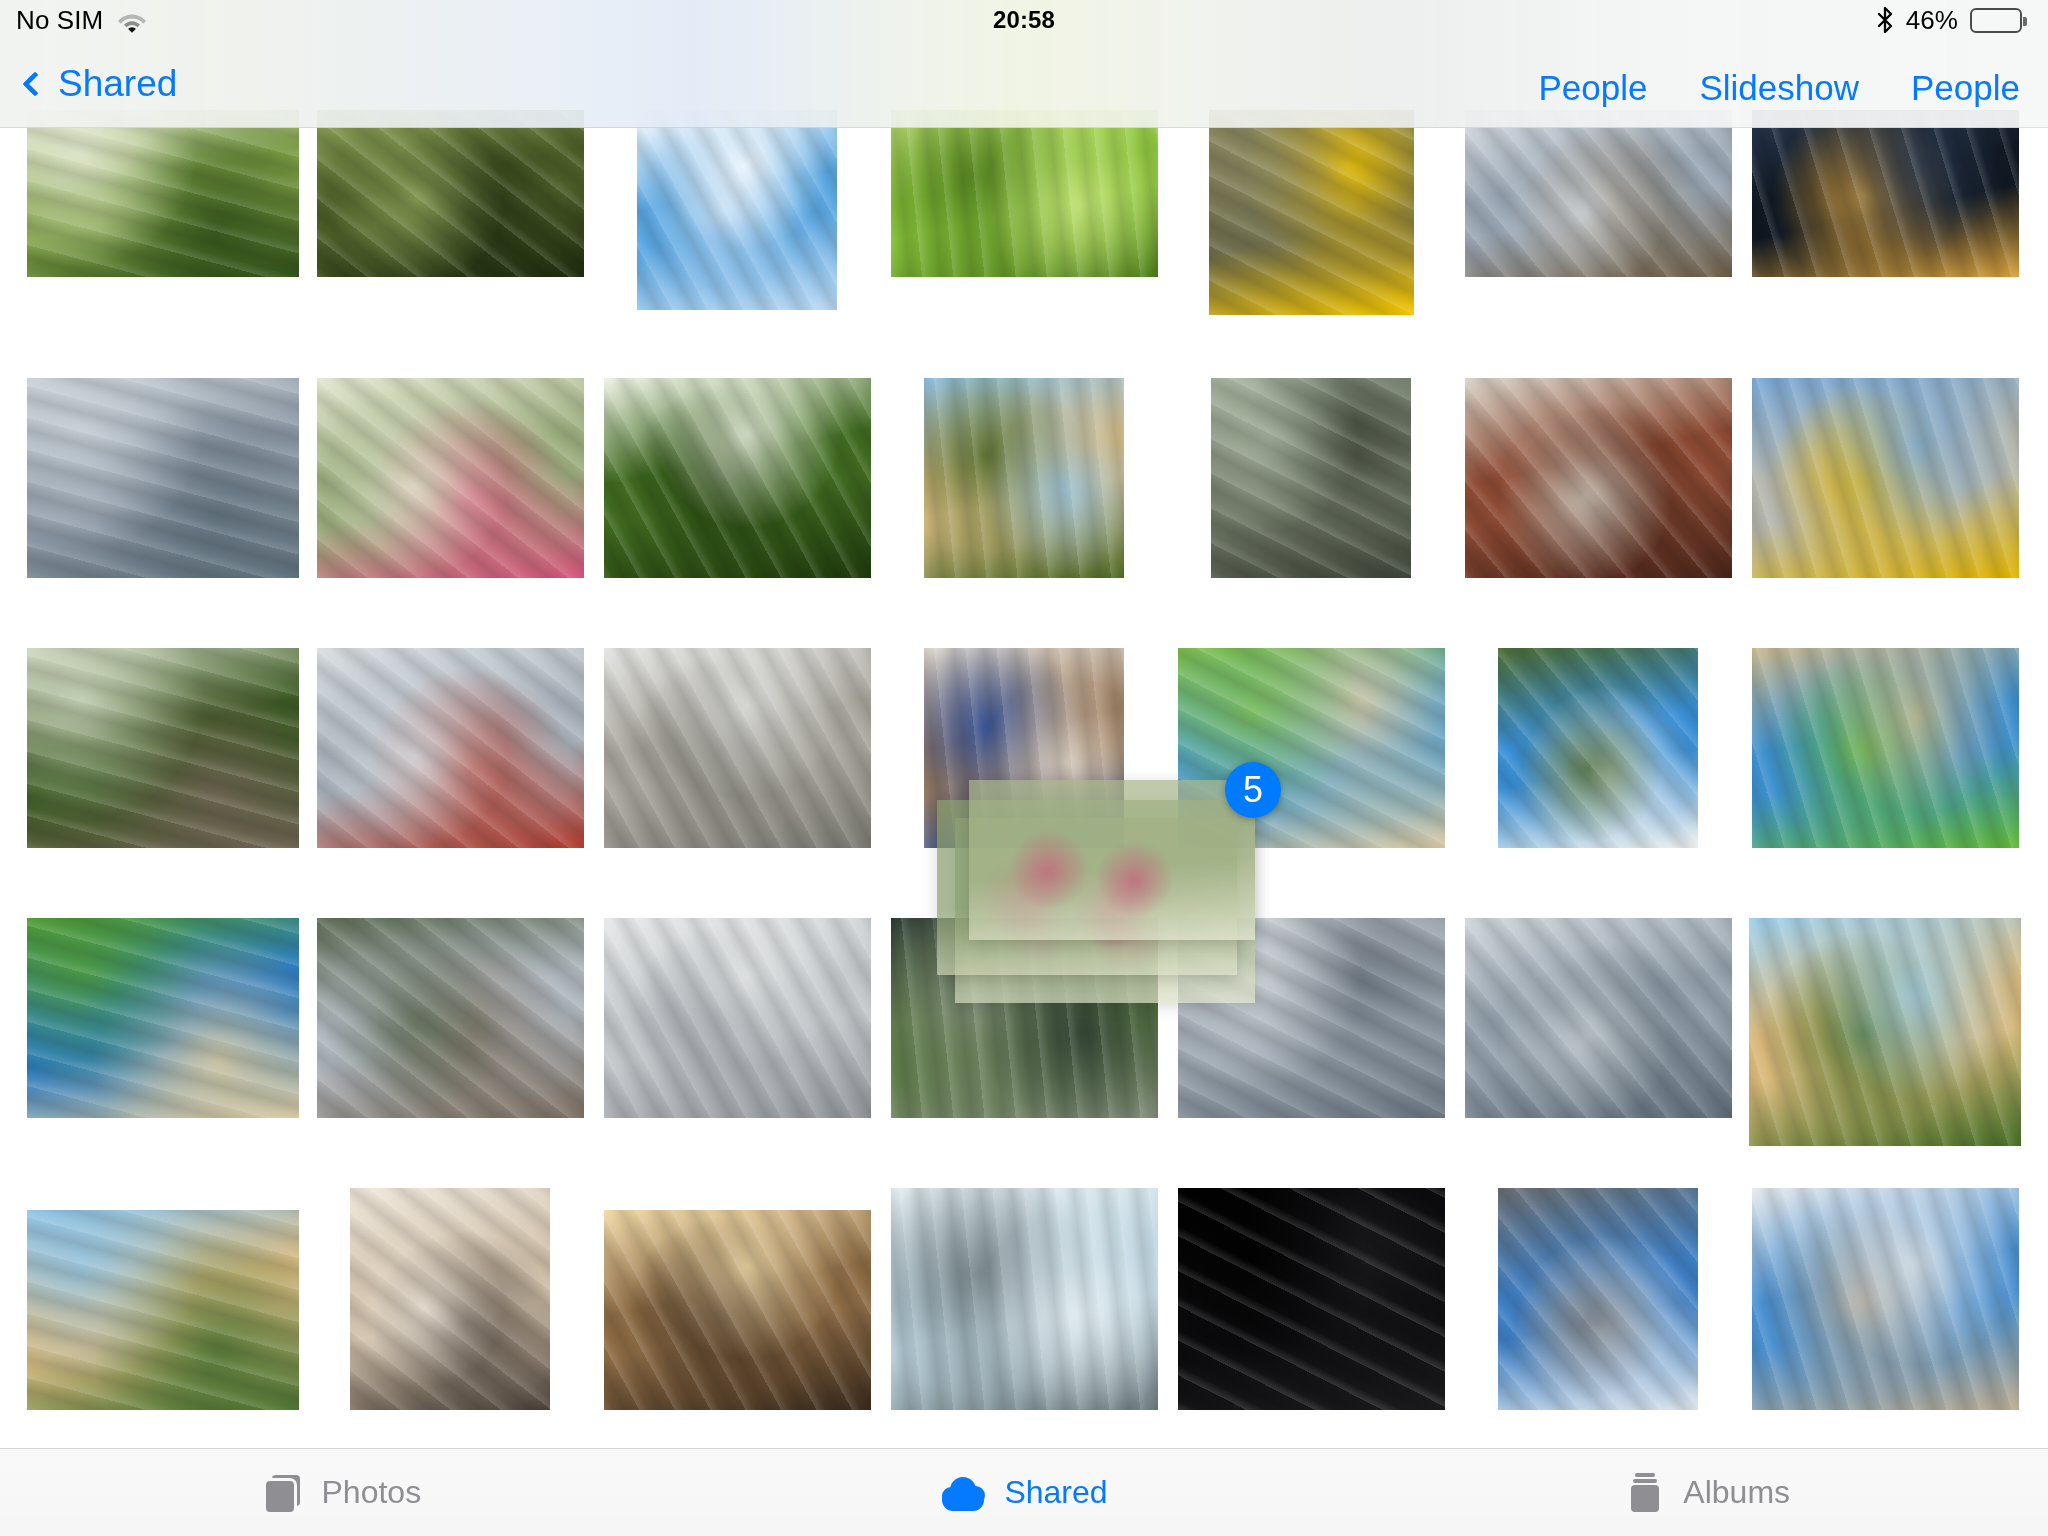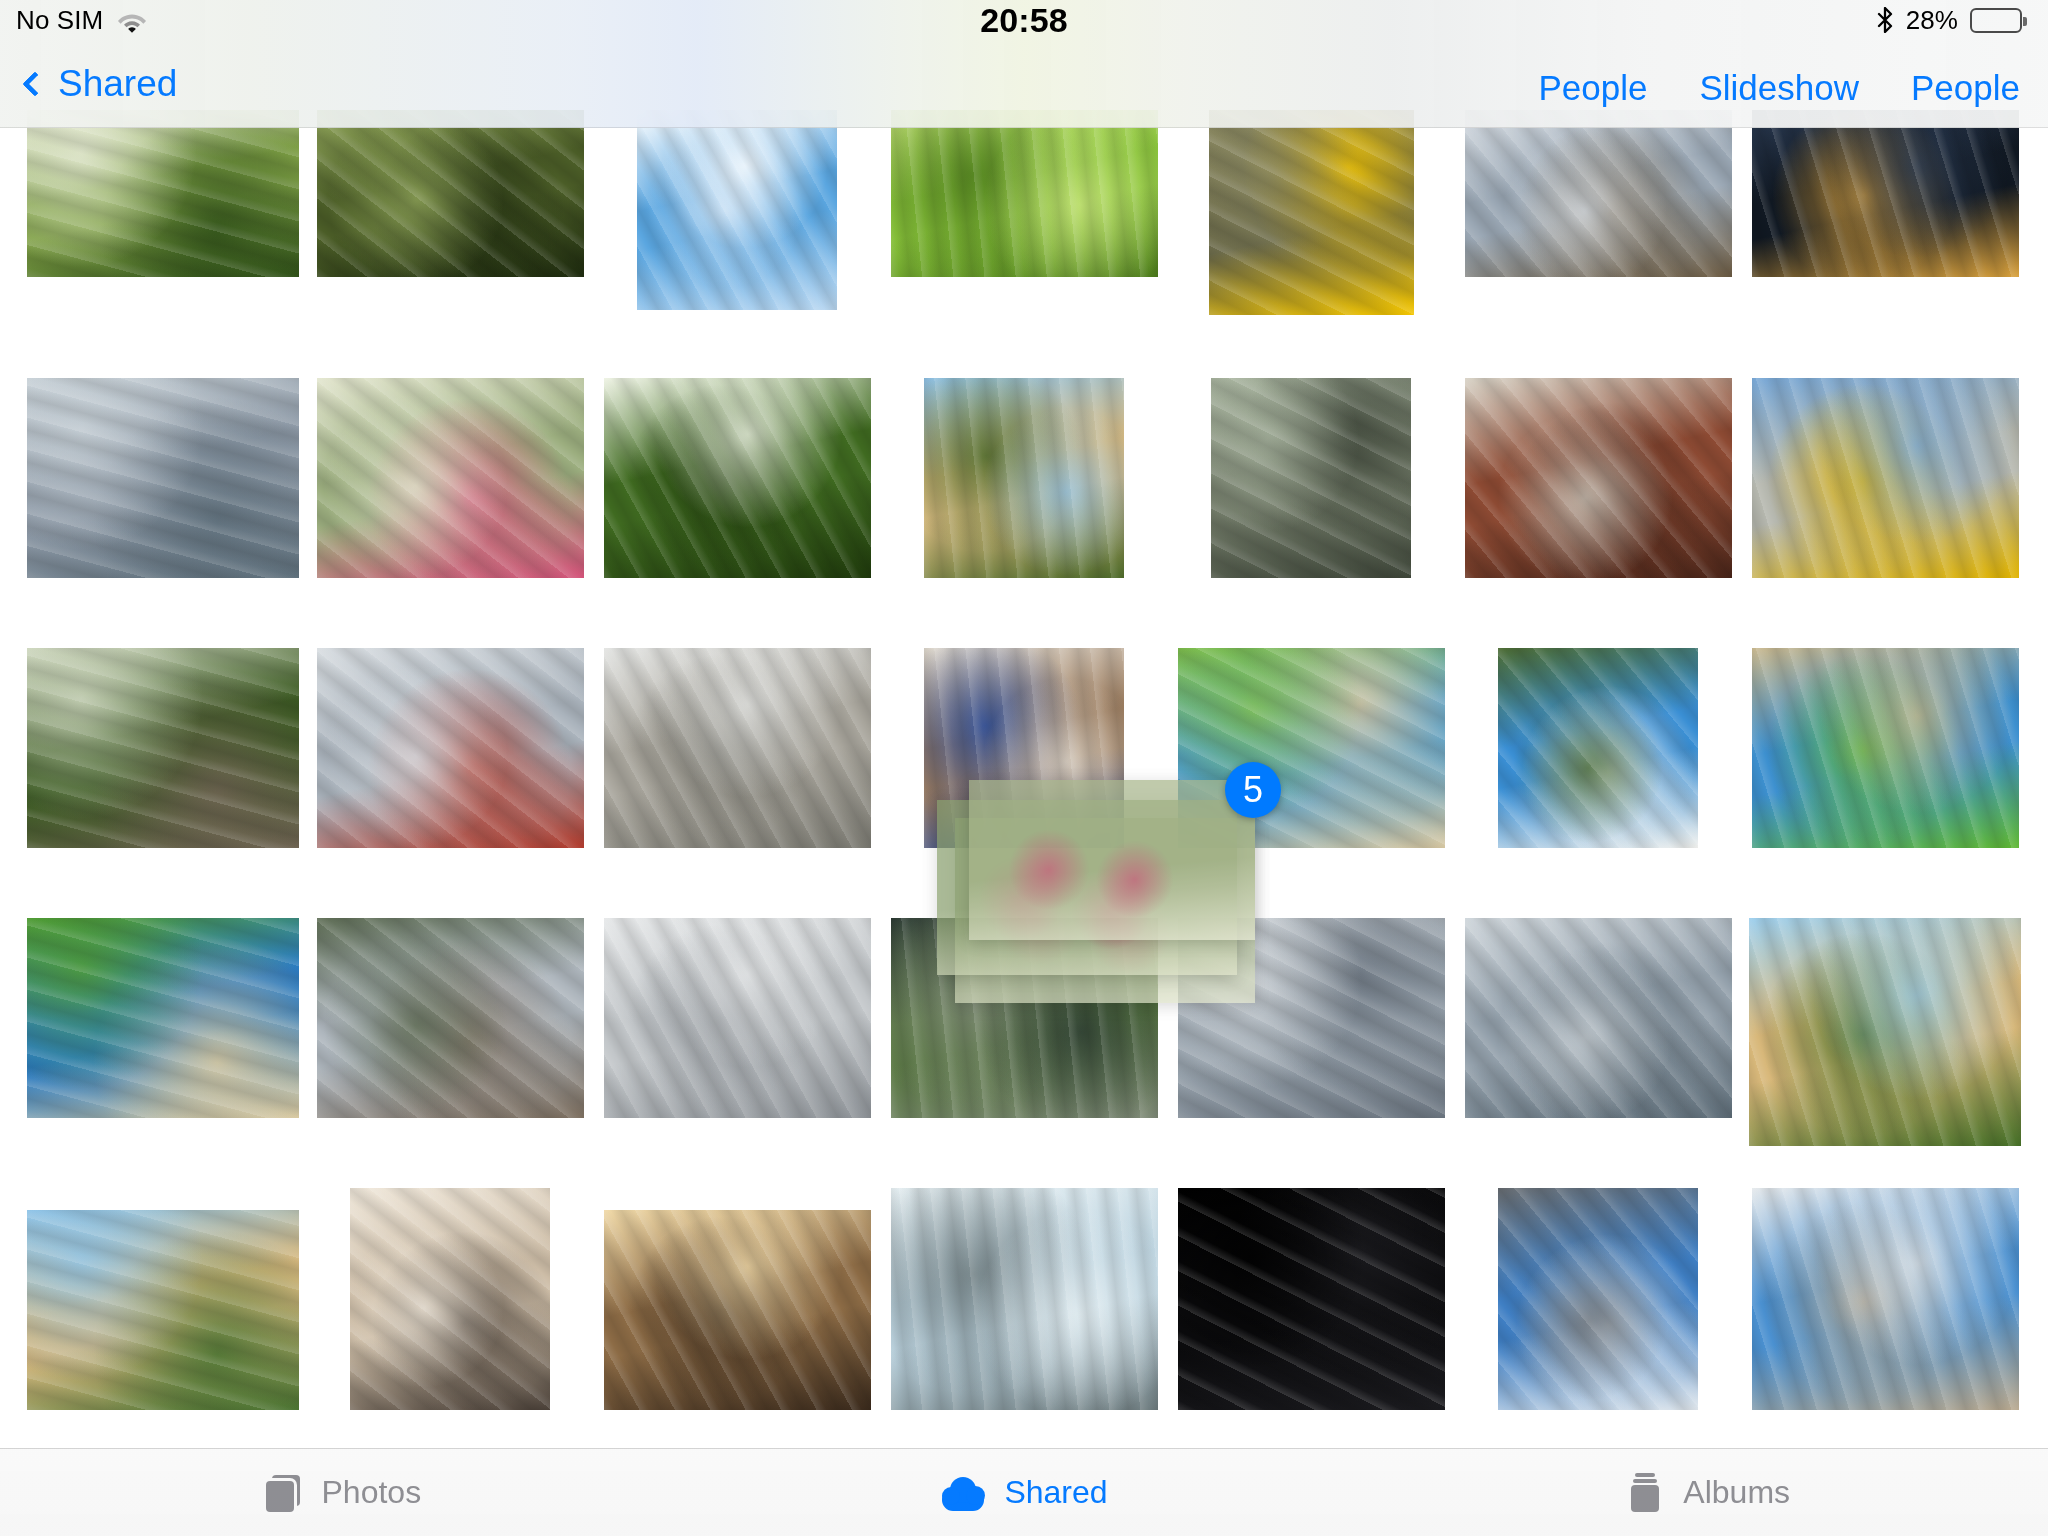--- a/index.html
+++ b/index.html
@@ -56,21 +56,21 @@
   }
   #status-left {
     display: flex; align-items: center; gap: 14px;
     margin-left: 16px;
   }
   #status-center {
     position: absolute;
     left: 0; right: 0;
     text-align: center;
     font-weight: bold;
-    font-size: 34px;
+    font-size: 24px;
   }
   #status-right {
     position: absolute;
     right: 26px;
     display: flex; align-items: center; gap: 12px;
   }
   .wifi-ico { display: inline-block; width: 30px; height: 22px; position: relative; }
   .bt-ico { display: inline-block; width: 18px; height: 26px; position: relative; }
   .batt {
     width: 52px; height: 25px;
@@ -450,21 +450,21 @@
     </div>
 
     <div id="status-center">20:58</div>
 
     <div id="status-right">
       <span class="bt-ico">
         <svg viewBox="0 0 18 26" width="18" height="26">
           <path d="M9 1 L9 25 L15 19 L3 7 M3 19 L15 7 L9 1" fill="none" stroke="#000" stroke-width="2.3" stroke-linejoin="round" stroke-linecap="round"></path>
         </svg>
       </span>
-      <span>28%</span>
+      <span>46%</span>
       <span class="batt">
         <span class="batt-fill" id="batt-fill" style="width: 61%;"></span>
       </span>
     </div>
   </div>
 
   <div id="tab-bar">
 
     <div class="tab-item">
       <span class="tab-ico ico-photos">

